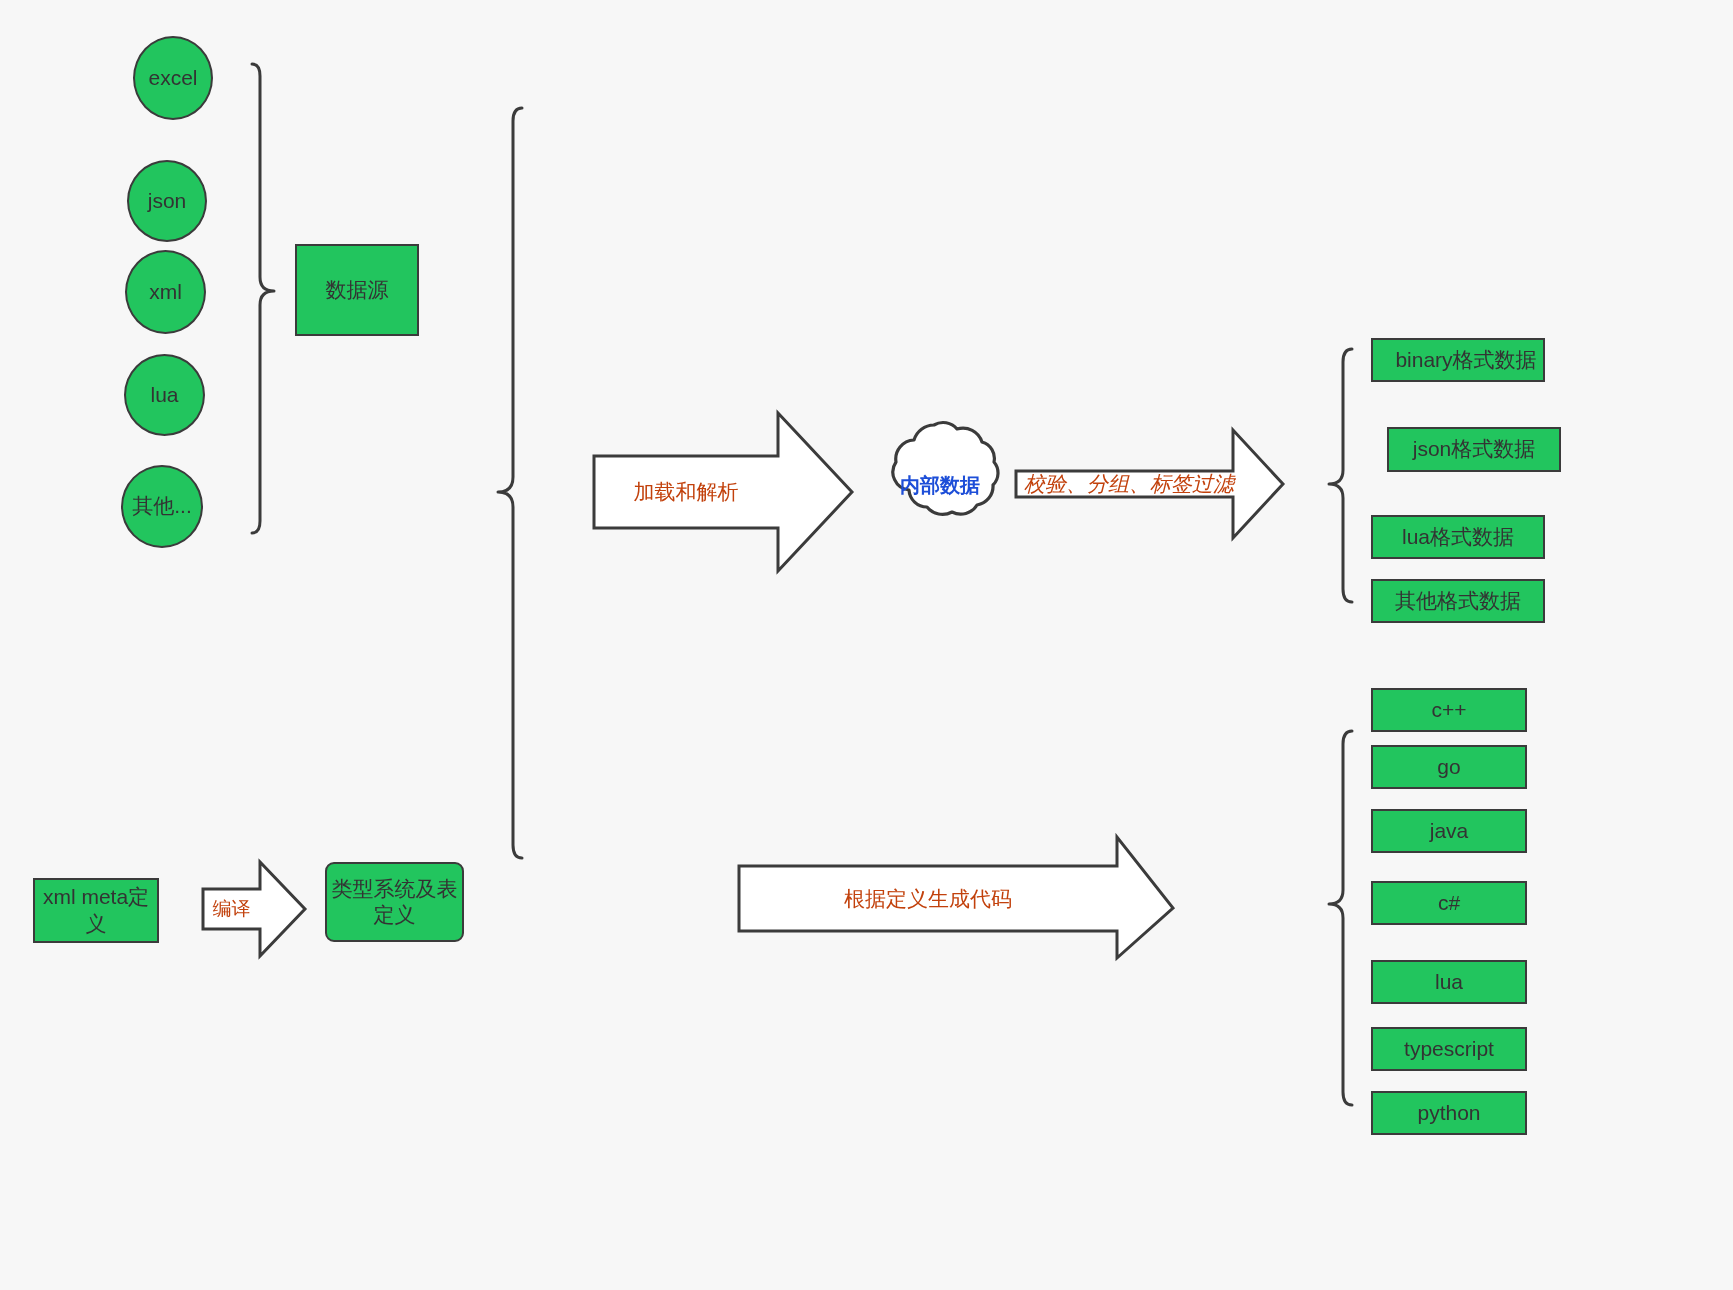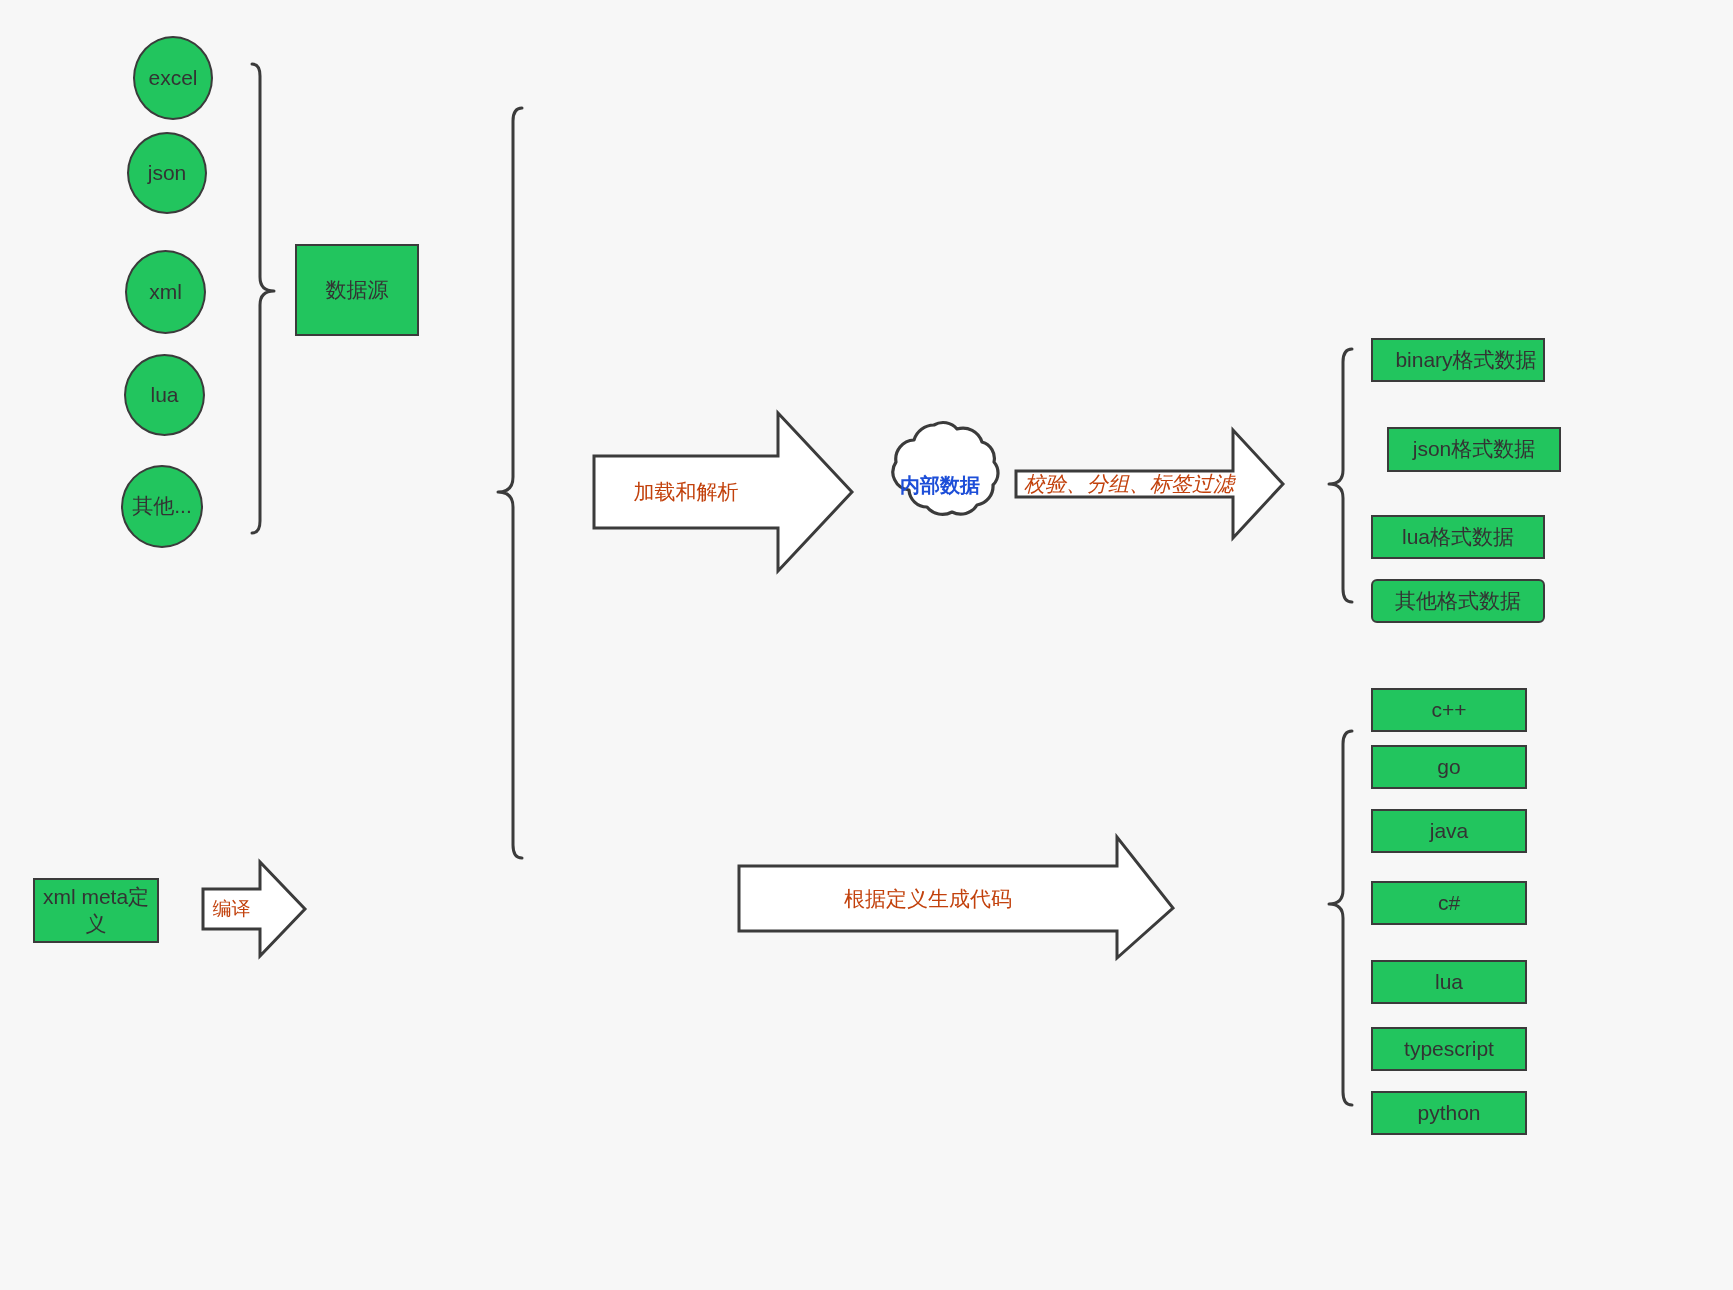--- a/index.html
+++ b/index.html
@@ -77,21 +77,21 @@
          a19,19 0 0 1 -25,7
          a20,20 0 0 1 -25,-5
          a18,18 0 0 1 -18,-17
          a18,18 0 0 1 -13,-28
          z"></path>
   </svg>
 
   <div class="node circle" style="left:133px;top:36px;width:80px;height:84px;">
     <span>excel</span>
   </div>
-  <div class="node circle" style="left:127px;top:132px;width:80px;height:82px;">
+  <div class="node circle" style="left:127px;top:160px;width:80px;height:82px;">
     <span>json</span>
   </div>
   <div class="node circle" style="left:125px;top:250px;width:81px;height:84px;">
     <span>xml</span>
   </div>
   <div class="node circle" style="left:124px;top:354px;width:81px;height:82px;">
     <span>lua</span>
   </div>
   <div class="node circle" style="left:121px;top:465px;width:82px;height:83px;">
     <span>其他...</span>
@@ -115,21 +115,21 @@
 
   <div class="node rect" style="left:1371px;top:338px;width:174px;height:44px;padding-left:16px;">
     <span>binary格式数据</span>
   </div>
   <div class="node rect" style="left:1371px;top:427px;width:174px;height:45px;margin-left:16px;">
     <span>json格式数据</span>
   </div>
   <div class="node rect" style="left:1371px;top:515px;width:174px;height:44px;">
     <span>lua格式数据</span>
   </div>
-  <div class="node rect" style="left:1371px;top:579px;width:174px;height:44px;border-radius:6px;">
+  <div class="node rect" style="left:1371px;top:579px;width:174px;height:44px;">
     <span>其他格式数据</span>
   </div>
 
   <div class="node rect" style="left:1371px;top:688px;width:156px;height:44px;">
     <span>c++</span>
   </div>
   <div class="node rect" style="left:1371px;top:745px;width:156px;height:44px;">
     <span>go</span>
   </div>
   <div class="node rect" style="left:1371px;top:809px;width:156px;height:44px;">
@@ -150,18 +150,22 @@
 
   <div class="node rect" style="left:33px;top:878px;width:126px;height:65px;flex-direction:column;">
     <span>xml meta定</span>
     <span>义</span>
   </div>
 
   <div class="arrow-label" style="left:203px;top:893px;width:57px;height:32px;font-size:19px;">
     <span>编译</span>
   </div>
 
+  <div class="node rect rounded" style="left:325px;top:862px;width:139px;height:80px;flex-direction:column;">
+    <span>类型系统及表</span>
+    <span>定义</span>
+  </div>
 
   <div class="arrow-label" style="left:739px;top:881px;width:378px;height:36px;">
     <span>根据定义生成代码</span>
   </div>
 
 </div>
 
 </body></html>

